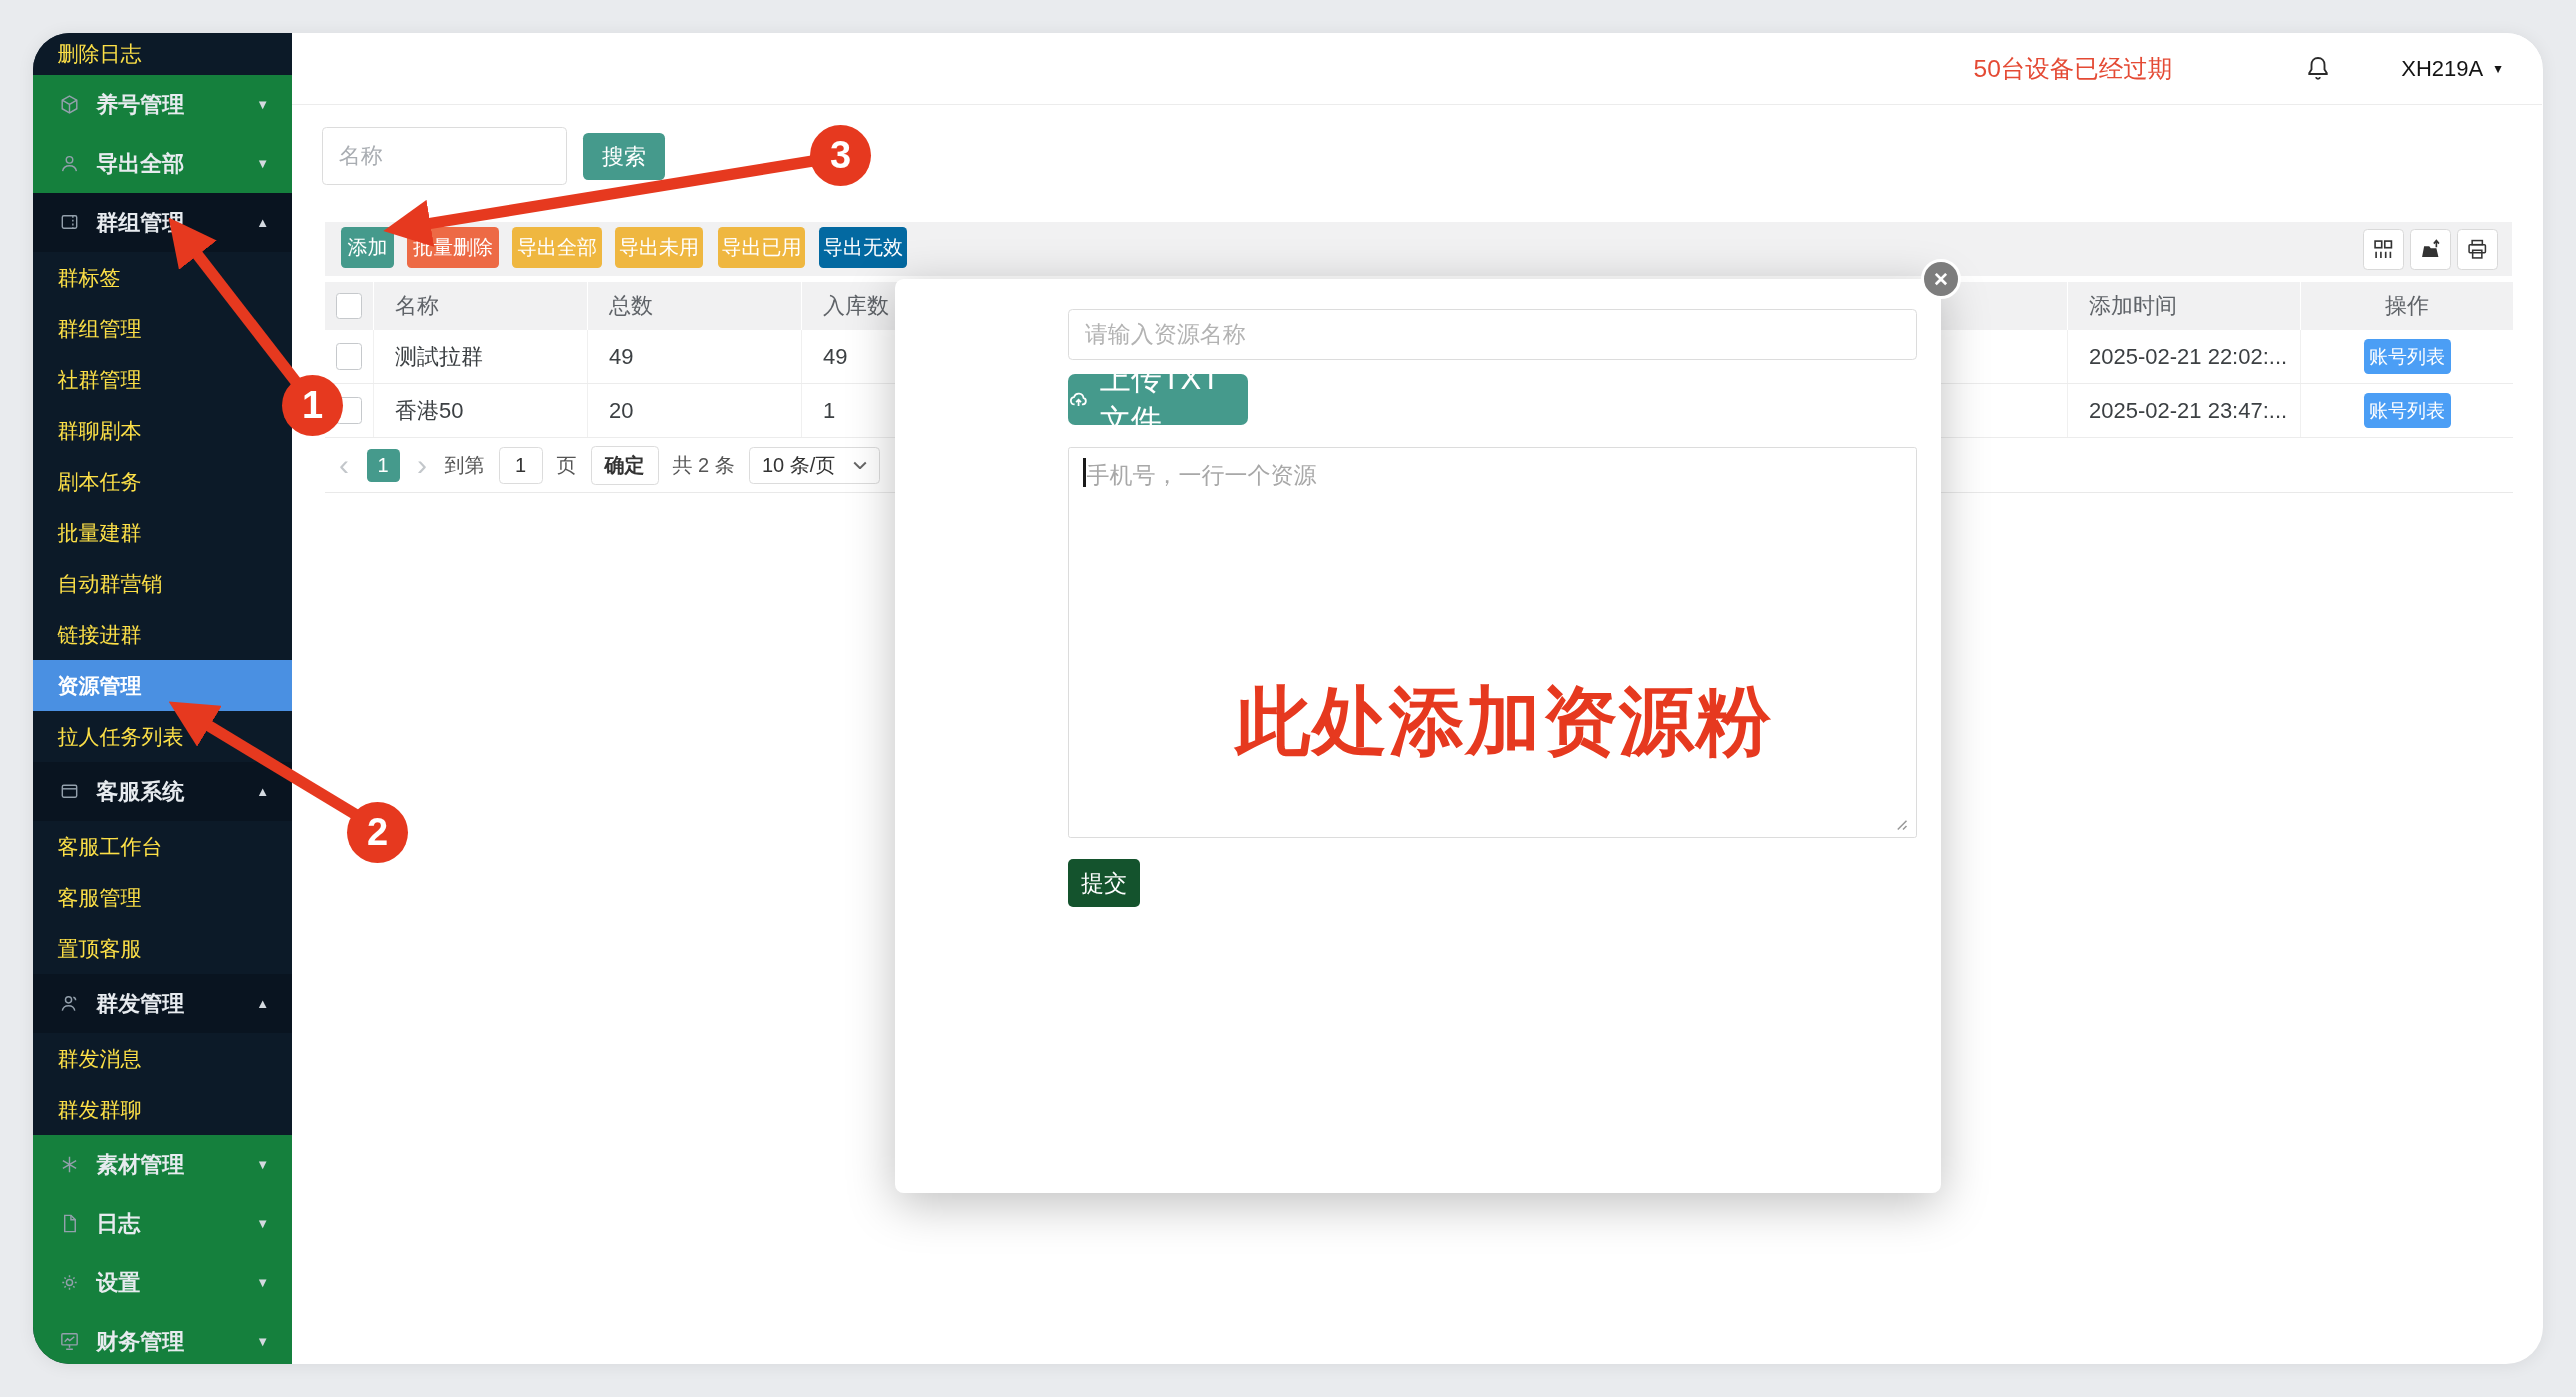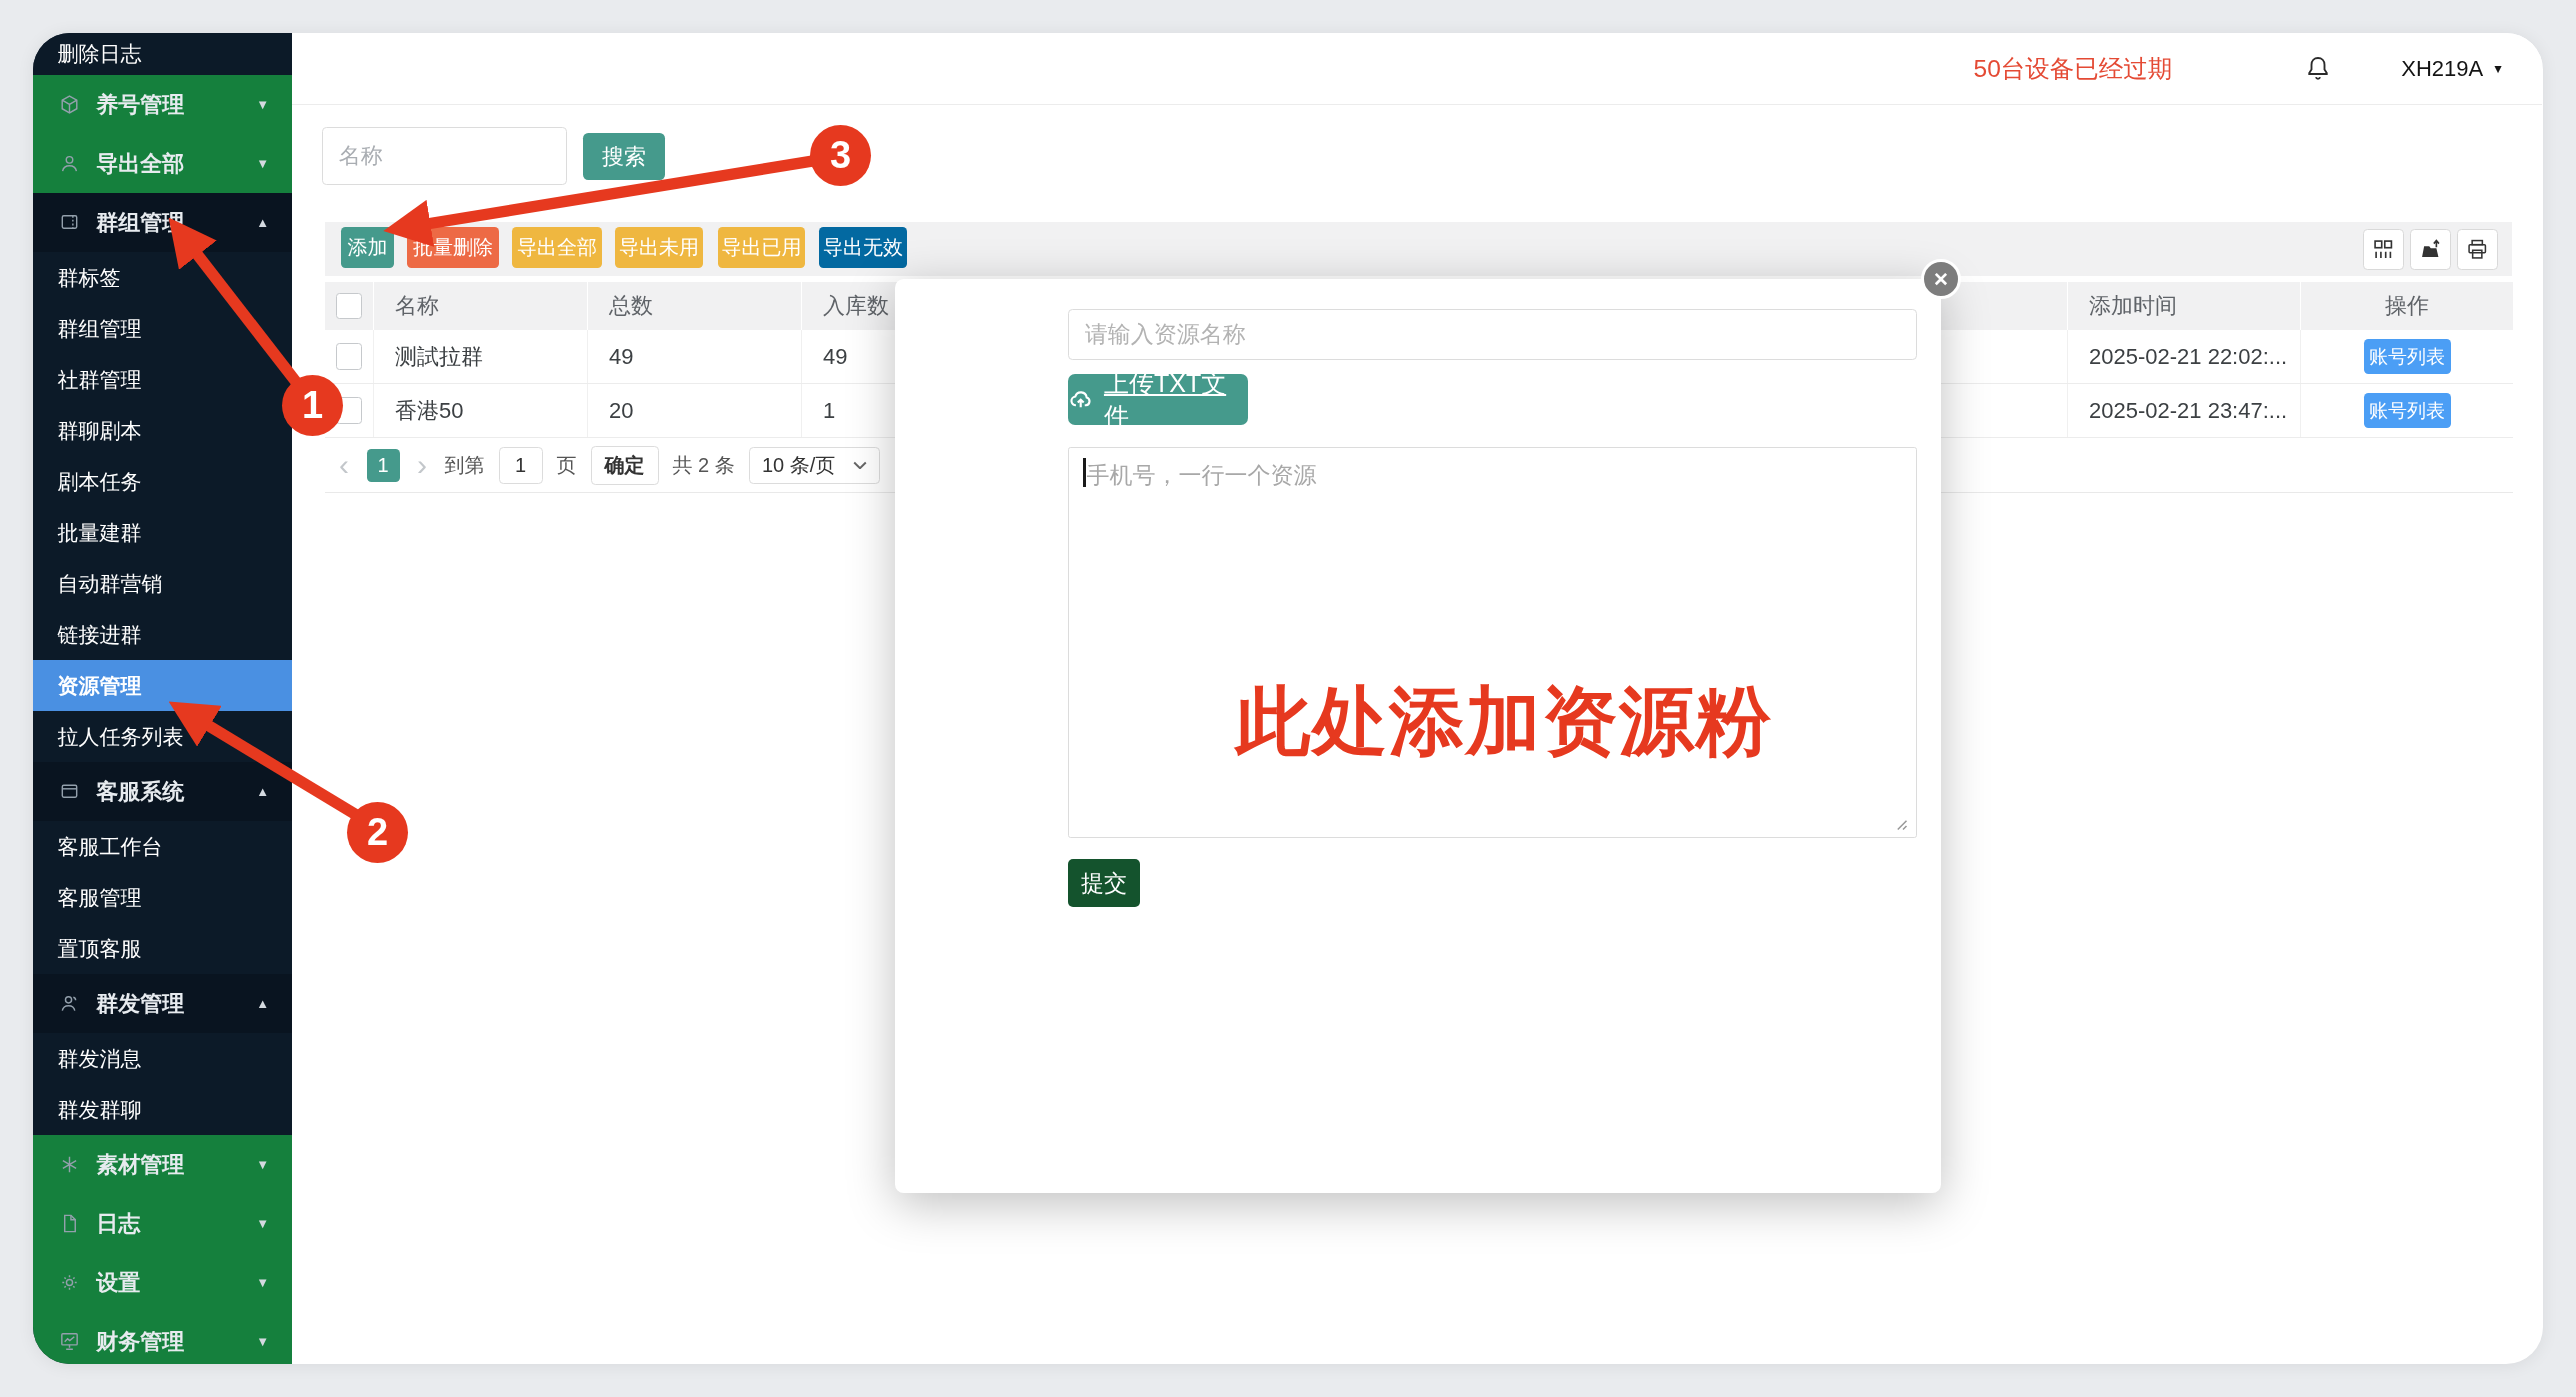--- a/index.html
+++ b/index.html
@@ -5,21 +5,21 @@
   html,body{margin:0;padding:0;}
   .page{position:relative;width:2576px;height:1397px;background:#e9ebee;overflow:hidden;
         font-family:"Liberation Sans",sans-serif;}
   .frame{position:absolute;left:33px;top:33px;width:2510px;height:1331px;background:#ffffff;
          border-radius:37px;overflow:hidden;box-shadow:0 1.7px 17.5px rgba(0,0,0,.07);}
 
   
   .sidebar{position:absolute;left:0;top:0;width:259px;height:100%;background:#0f1e2e;
            display:flex;flex-direction:column;}
   .si{display:flex;align-items:center;flex:none;box-sizing:border-box;}
-  .si.sub{height:51px;background:#0c1a28;padding-left:24.5px;color:#ffffff;font-size:21px;}
+  .si.sub{height:51px;background:#0c1a28;padding-left:24.5px;color:#fde047;font-size:21px;}
   .si.first{height:42px;}
   .si.parent{height:59px;padding:0 23px 0 24.5px;color:#e7ebef;font-size:22px;font-weight:bold;
              background:#15803d;}
   .si.parent.exp{background:#091420;}
   .si.active{background:#4a90e2;color:#ffffff;font-weight:bold;}
   .sicon{width:23px;height:23px;margin-right:15.7px;color:#93a0ac;flex:none;display:flex;}
   .sicon svg{width:23px;height:23px;}
   .si.parent .slabel{flex:1;}
   .schev{font-size:13px;color:#d4dae0;}
 
@@ -87,21 +87,21 @@
   .modal{position:absolute;left:862px;top:246px;width:1046px;height:914px;background:#fff;
         border-radius:8.7px;box-shadow:0 10.5px 48px rgba(0,0,0,.25);z-index:30;}
   .modal-close{position:absolute;left:1888px;top:226px;width:40px;height:40px;border-radius:50%;
         background:#7d7d7d;border:3.5px solid #ffffff;box-sizing:border-box;color:#fff;display:flex;
         align-items:center;justify-content:center;font-size:19px;font-weight:bold;z-index:32;}
   .m-label{position:absolute;font-size:23px;color:#333;text-align:right;width:140px;left:876px;}
   .m-input{position:absolute;left:1035px;top:276px;width:849px;height:51px;border:0.9px solid #dcdcdc;
         border-radius:4.4px;box-sizing:border-box;padding:0 15.7px;font-size:23px;color:#333;outline:none;}
   .m-input::placeholder{color:#b3b3b3;}
   .m-upload{position:absolute;left:1035px;top:341px;width:180px;height:51px;background:#459a8c;
-        border-radius:7px;color:#fff;font-size:25px;display:flex;align-items:center;justify-content:center;gap:10.5px;text-decoration:underline;}
+        border-radius:7px;color:#fff;font-size:31px;display:flex;align-items:center;justify-content:center;gap:10.5px;}
   .m-upload svg{width:26px;height:26px;}
   .m-textarea{position:absolute;left:1035px;top:414px;width:849px;height:391px;border:0.9px solid #dcdcdc;
         border-radius:2.6px;box-sizing:border-box;padding:12.2px 17.5px;font-size:23px;color:#333;
         font-family:"Liberation Sans",sans-serif;resize:none;outline:none;}
   .m-textarea::placeholder{color:#a8a8a8;}
   .m-caret{position:absolute;left:1050px;top:425px;width:2.6px;height:29px;background:#1a1a1a;z-index:31;}
   .m-overlay{position:absolute;left:1174px;top:639px;width:594px;text-align:center;font-size:75px;
         font-weight:900;color:#e6391f;z-index:31;letter-spacing:1.7px;white-space:nowrap;}
   .m-resize{position:absolute;left:1856px;top:779px;width:21px;height:21px;z-index:31;}
   .m-submit{position:absolute;left:1035px;top:826px;width:72px;height:48px;background:#14532d;

